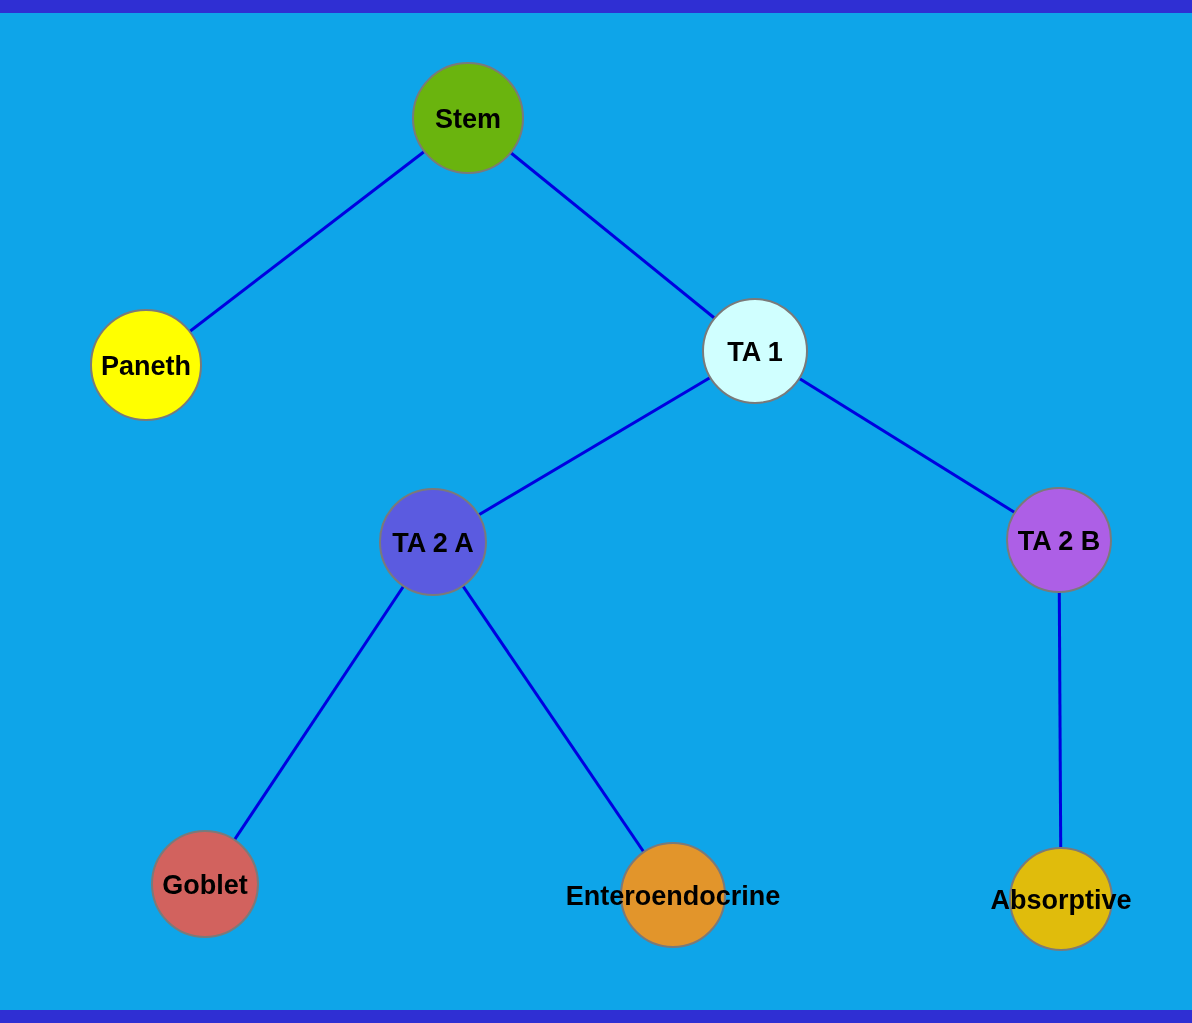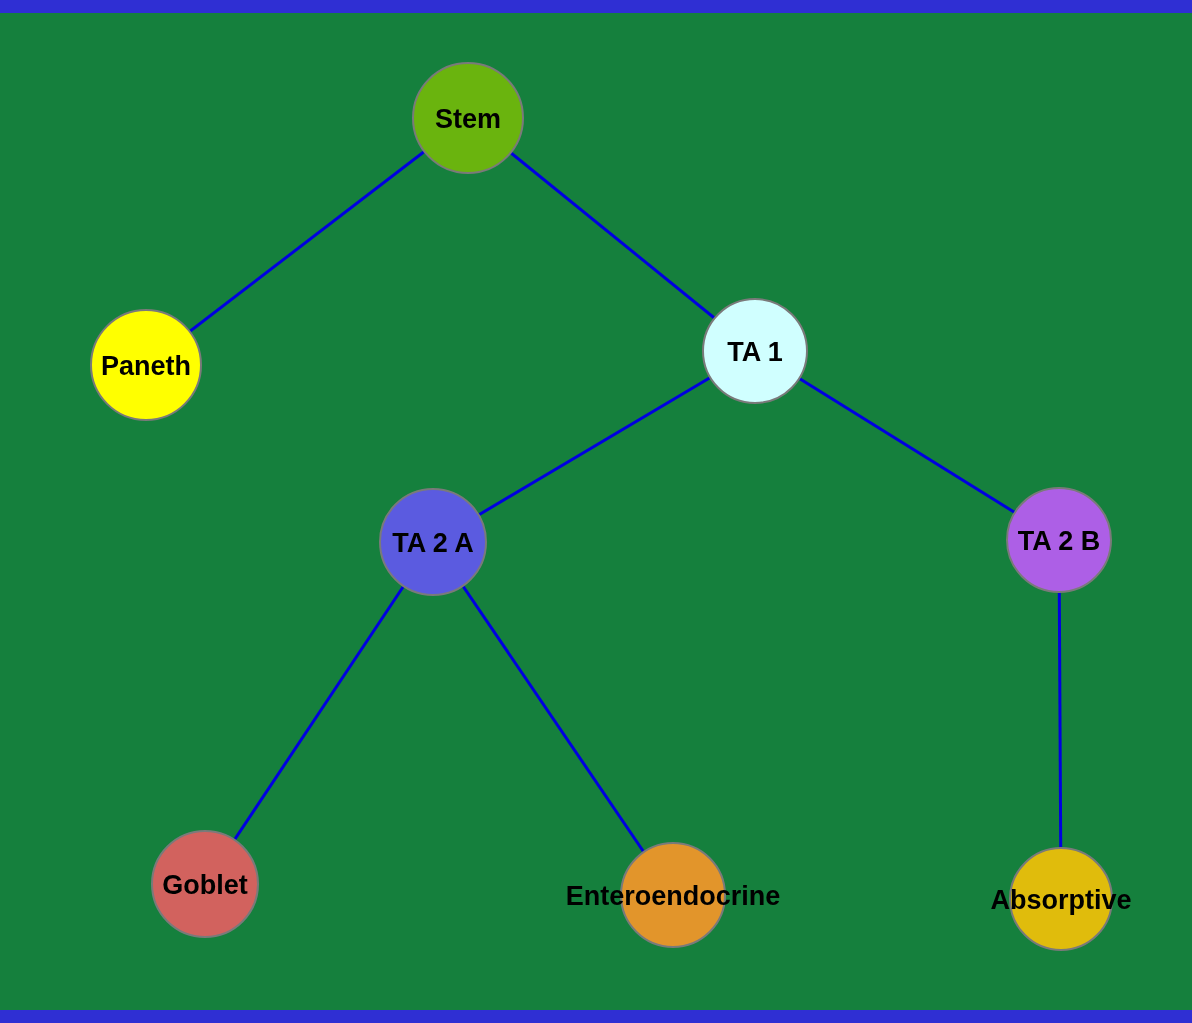--- a/index.html
+++ b/index.html
@@ -33,21 +33,21 @@
     font-size: 27px;
     font-weight: bold;
     fill: #000000;
     text-anchor: middle;
     pointer-events: none;
   }
 </style>
 </head>
 <body>
 
-<div class="canvas" style="background: #15803d;">
+<div class="canvas" style="background: #0ea5e9;">
   <svg class="graph" id="graph-svg" width="1192" height="1023" viewBox="0 0 1192 1023">
       <line x1="468" y1="118" x2="146" y2="365" stroke="#0000e0" stroke-width="3"></line>
       <line x1="468" y1="118" x2="755" y2="351" stroke="#0000e0" stroke-width="3"></line>
       <line x1="755" y1="351" x2="433" y2="542" stroke="#0000e0" stroke-width="3"></line>
       <line x1="755" y1="351" x2="1059" y2="540" stroke="#0000e0" stroke-width="3"></line>
       <line x1="433" y1="542" x2="205" y2="884" stroke="#0000e0" stroke-width="3"></line>
       <line x1="433" y1="542" x2="673" y2="895" stroke="#0000e0" stroke-width="3"></line>
       <line x1="1059" y1="540" x2="1061" y2="899" stroke="#0000e0" stroke-width="3"></line>
       <g>
         <circle cx="468" cy="118" r="55" fill="#6ab40e" stroke="#7a7a7a" stroke-width="2"></circle>

